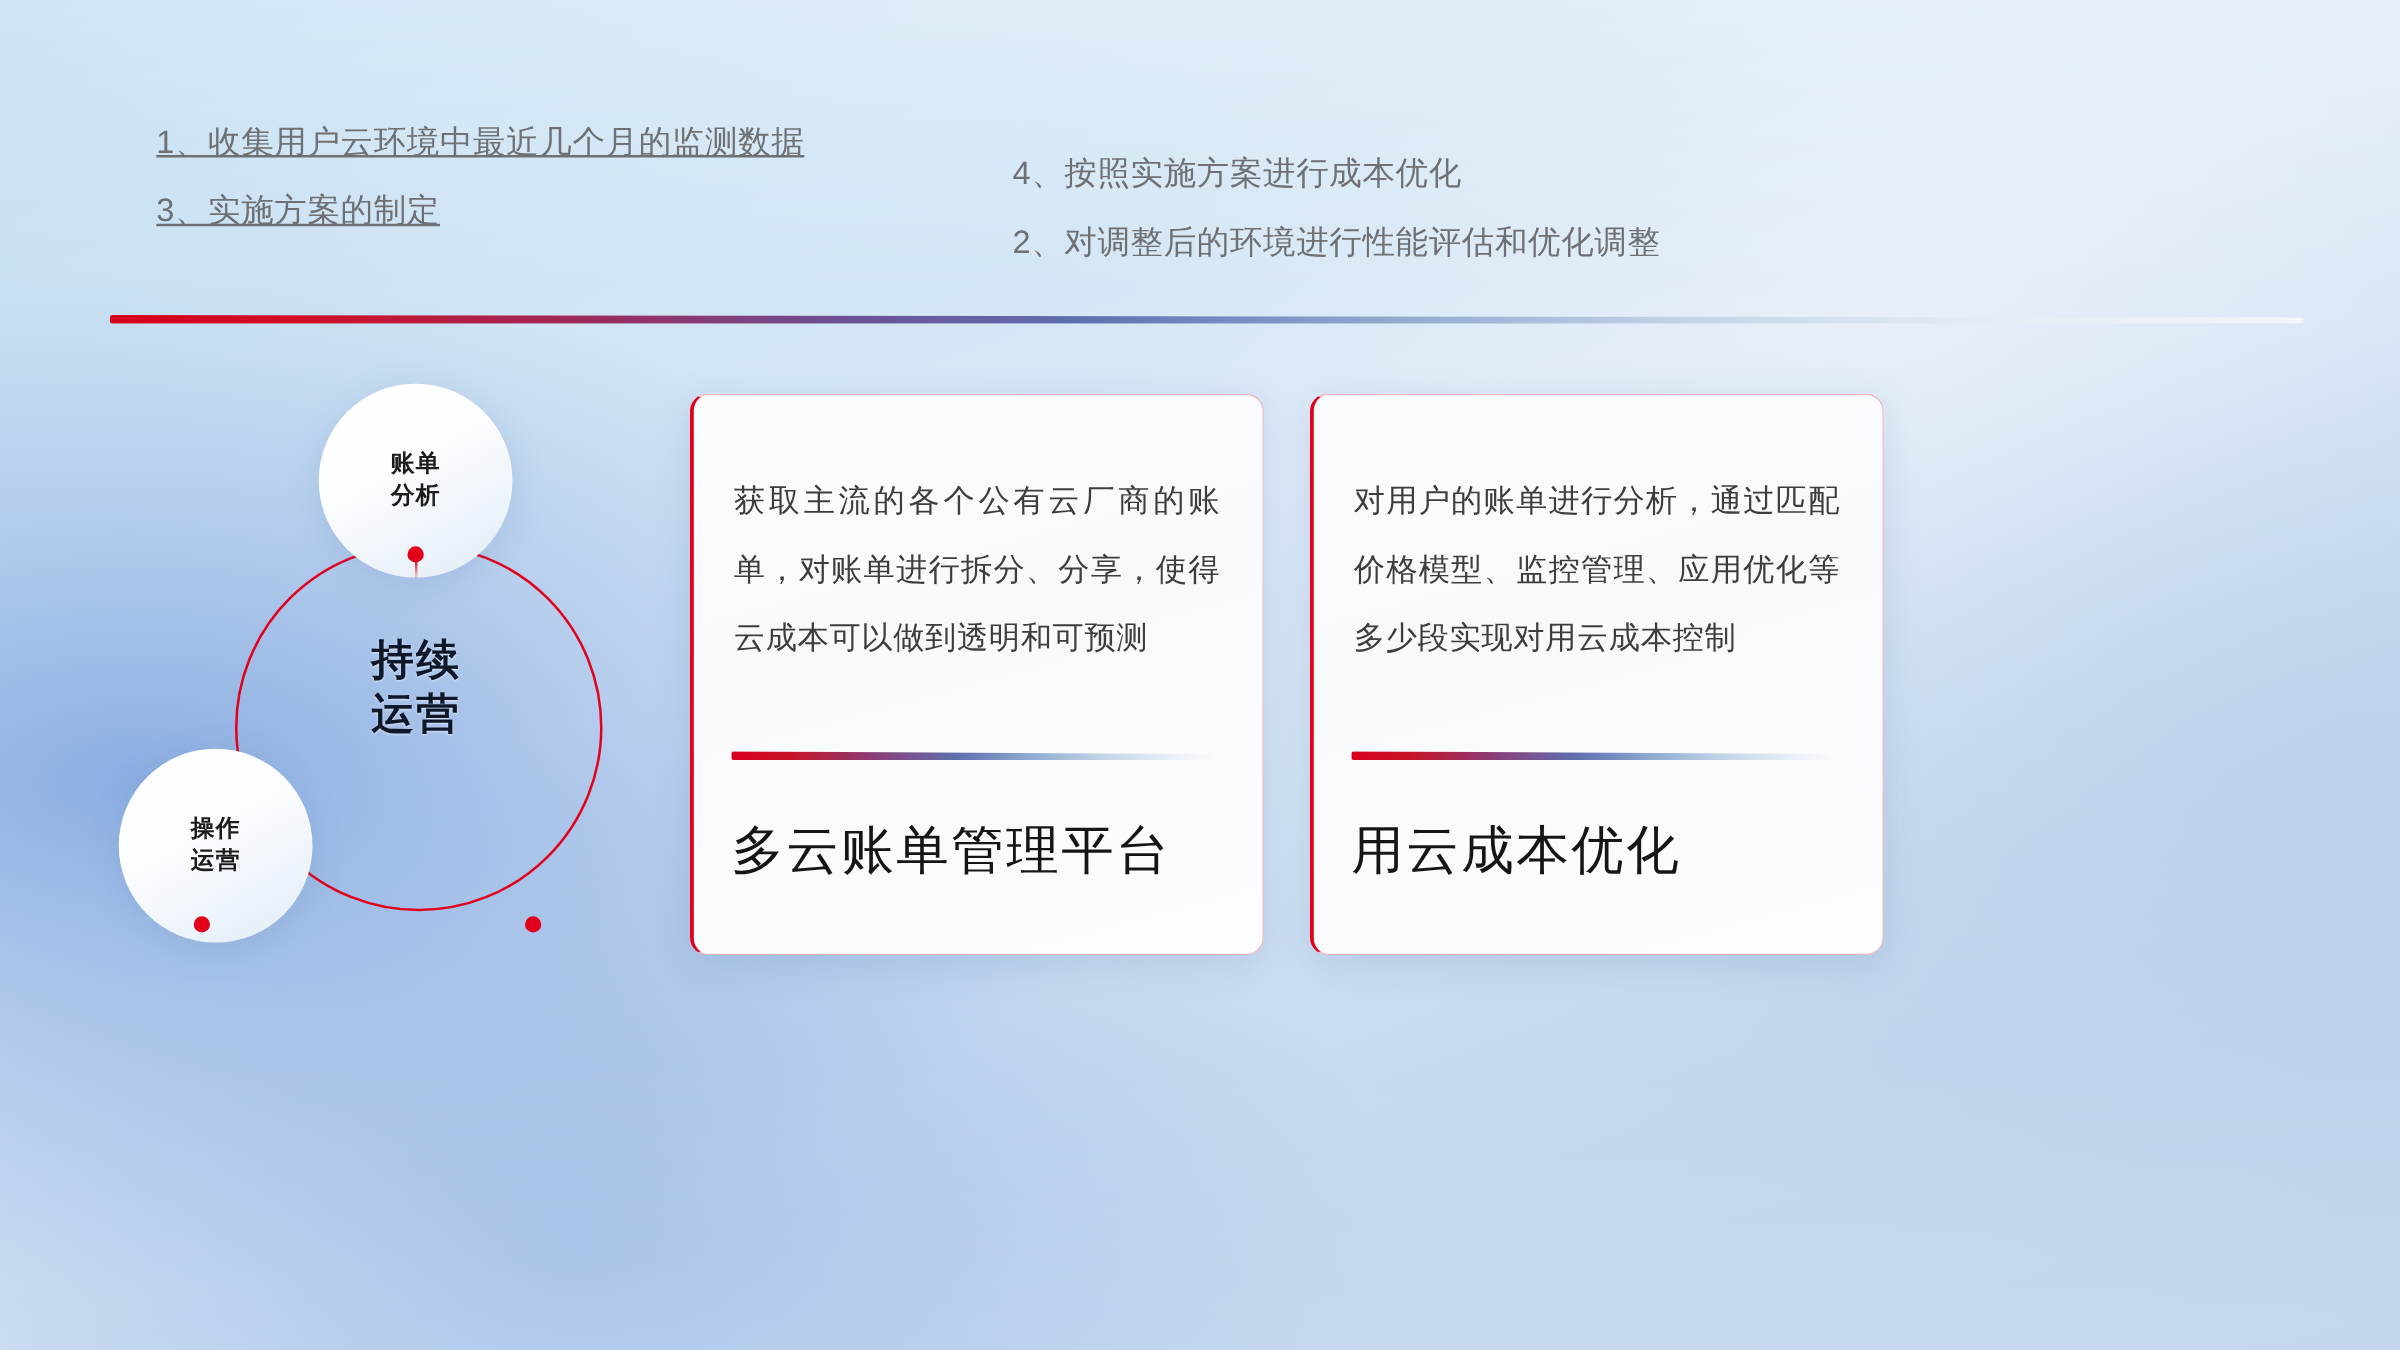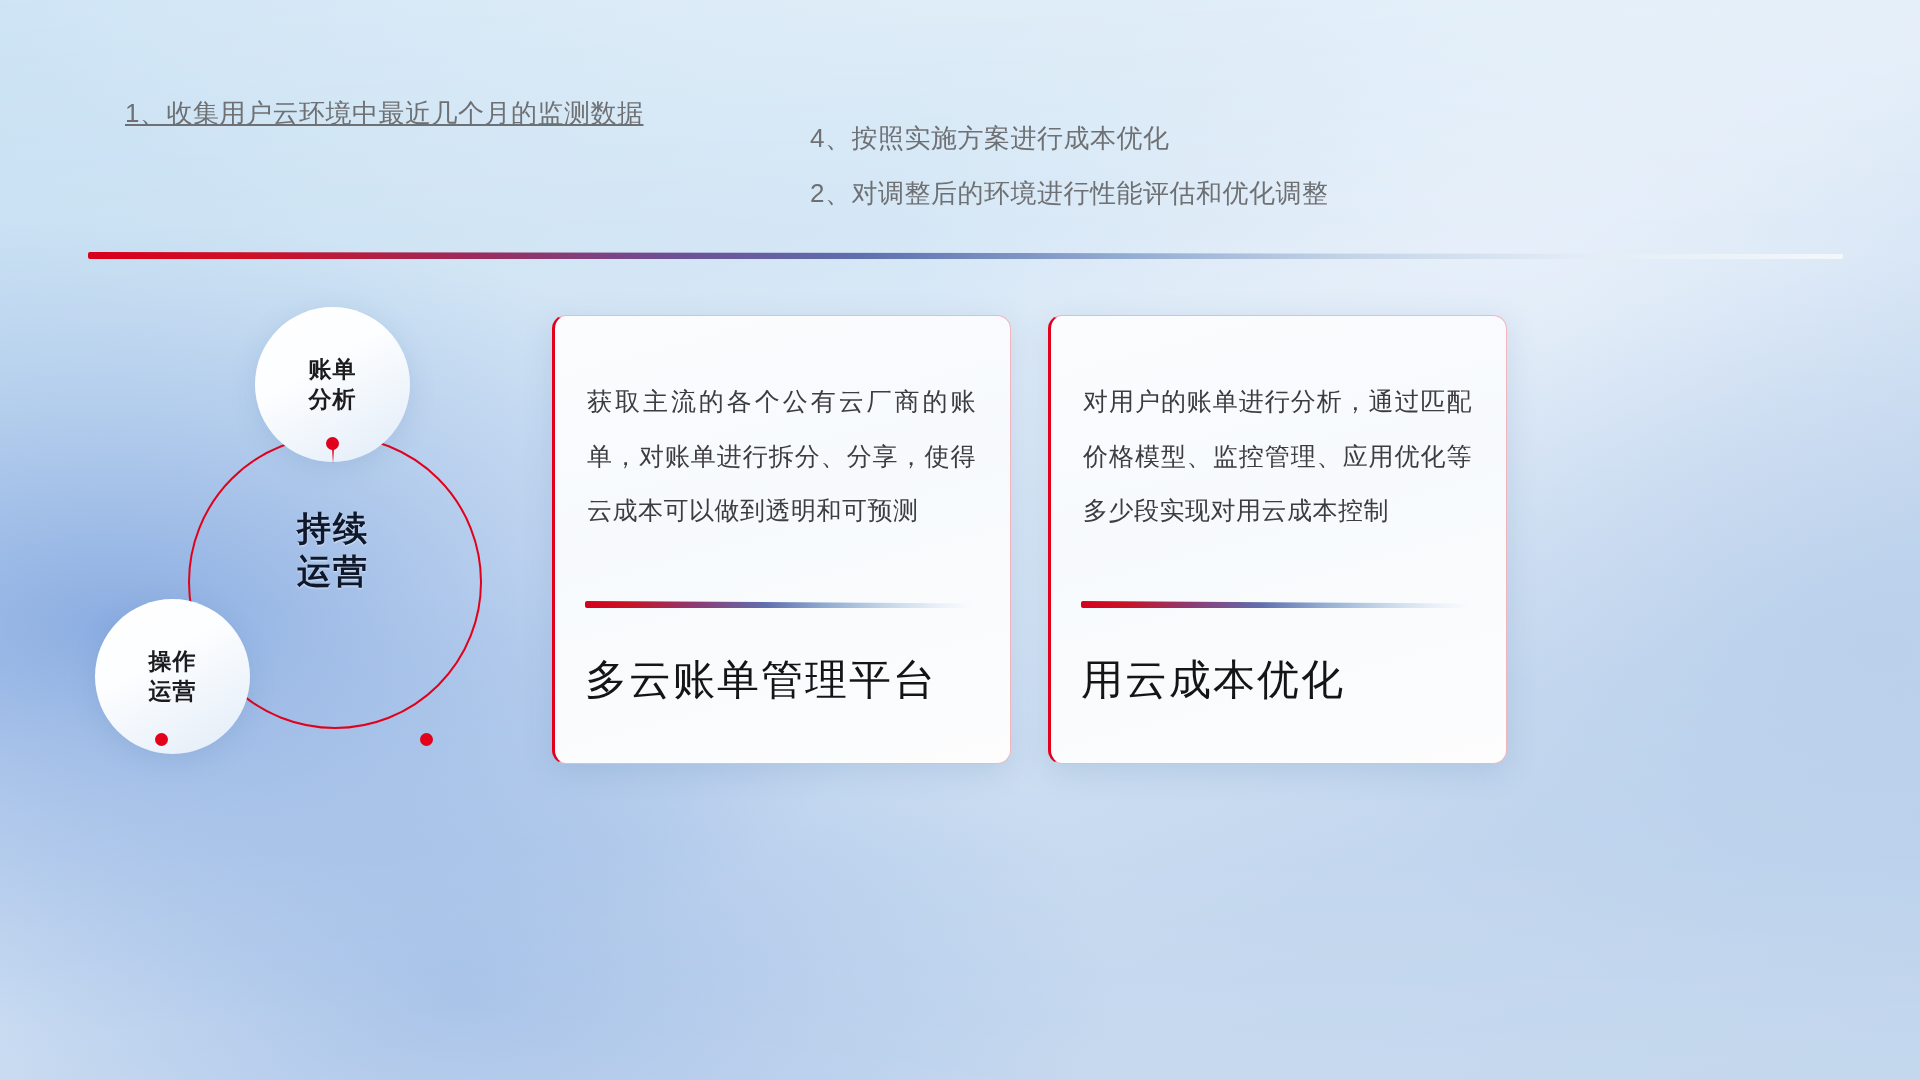--- a/index.html
+++ b/index.html
@@ -34,21 +34,21 @@
   }
 
   
   #diagram{position:absolute;left:75px;top:285px;width:470px;height:490px;}
   .ring{position:absolute;border:2.5px solid #e2001a;border-radius:50%;}
   #ring-main{left:113px;top:150px;width:290px;height:290px;}
   .bubble{position:absolute;border-radius:50%;
     background:linear-gradient(150deg,#ffffff 0%,#fdfeff 38%,#eef4fb 72%,#e0ebf7 100%);
     box-shadow:0 6px 26px rgba(80,120,170,.18);
     display:flex;align-items:center;justify-content:center;text-align:center;
-    color:#1c1c1e;font-weight:bold;font-size:23px;line-height:1.28;letter-spacing:1px;}
+    color:#1c1c1e;font-weight:bold;font-size:19px;line-height:1.28;letter-spacing:1px;}
   #bubble-top{left:180px;top:22px;width:155px;height:155px;}
   #bubble-left{left:20px;top:314px;width:155px;height:155px;}
   #bubble-right{left:268px;top:314px;width:155px;height:155px;}
   .dot{position:absolute;width:13px;height:13px;border-radius:50%;background:#e2001a;}
   #dot-top{left:251px;top:152px;}
   #dot-left{left:80px;top:448px;}
   #dot-right{left:345px;top:448px;}
   .stem{position:absolute;width:2px;background:linear-gradient(to bottom,#e2001a,rgba(226,0,26,0));}
   #stem-top{left:257px;top:163px;height:16px;}
   #center-label{position:absolute;left:113px;top:222px;width:290px;text-align:center;
@@ -80,20 +80,21 @@
     <div class="bglayer b2"></div>
     <div class="bglayer b3"></div>
   <div class="bglayer b4"></div>
     <div class="bglayer b5"></div>
     <div class="bglayer b6"></div>
   <div class="bglayer b7"></div>
 </div>
 
 <div class="bullets" id="list-left">
   <div class="bullet-row">1、收集用户云环境中最近几个月的监测数据</div>
+  <div class="bullet-row">3、实施方案的制定</div>
 </div>
 
 <div class="bullets" id="list-right">
   <div class="bullet-row">4、按照实施方案进行成本优化</div>
   <div class="bullet-row">2、对调整后的环境进行性能评估和优化调整</div>
 </div>
 
 <div id="divider"></div>
 
 <div id="diagram">

